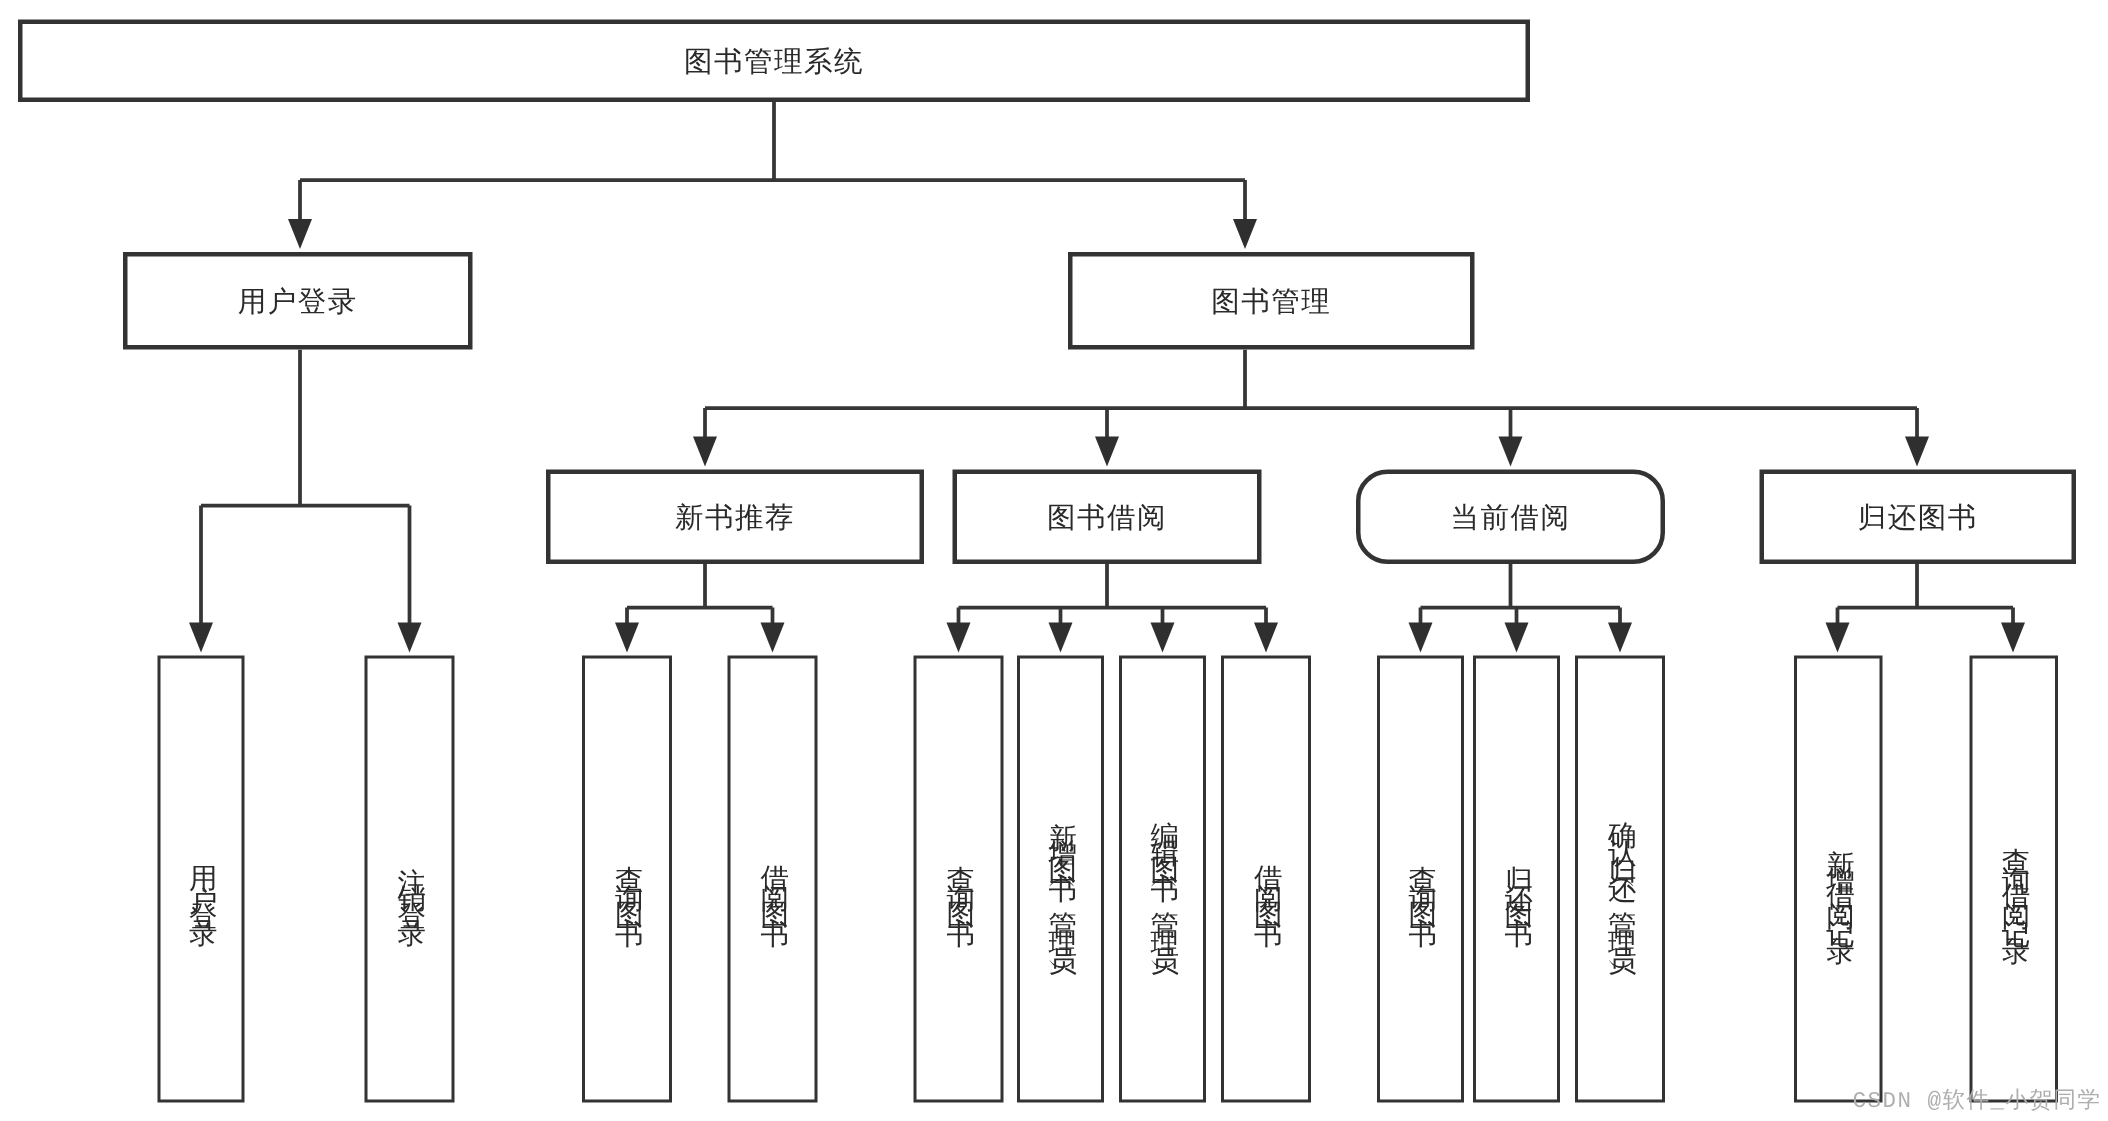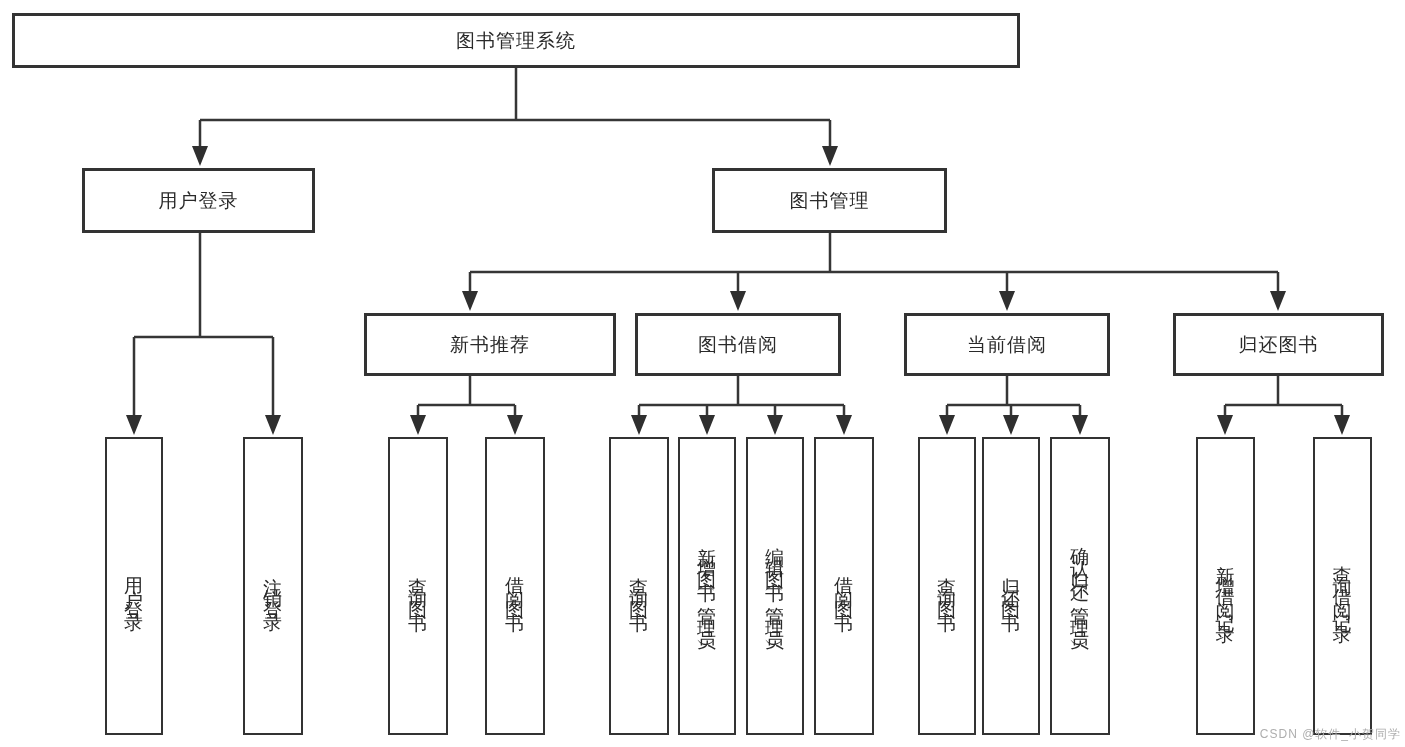--- a/index.html
+++ b/index.html
@@ -1,21 +1,21 @@
 <!DOCTYPE html>
 <html><head>
 <meta charset="utf-8">
 <style>
   html, body { margin: 0; padding: 0; background: #ffffff; }
   .stage {
     position: relative;
     width: 1405px;
     height: 747px;
     background: #ffffff;
-    font-family: Liberation Sans, sans-serif;
+    font-family: Liberation Mono, monospace;
     color: #2a2a2a;
     overflow: hidden;
   }
   svg.wires {
     position: absolute;
     left: 0; top: 0;
     width: 1405px; height: 747px;
   }
   .box {
     position: absolute;
@@ -45,21 +45,21 @@
     text-orientation: mixed;
     font-size: 19px;
     letter-spacing: 12px;
     line-height: 1;
     white-space: nowrap;
   }
   .watermark {
     position: absolute;
     right: 4px;
     bottom: 4px;
-    font-size: 12px;
+    font-size: 15px;
     color: #aeaeae;
     letter-spacing: 1px;
     background: transparent;
   }
 </style>
 </head>
 <body>
 
 <div class="stage">
 
@@ -103,31 +103,31 @@
     </g>
   </svg>
 
   <div class="box" style="left:12px; top:13px; width:1008px; height:55px;">
     <span>图书管理系统</span>
   </div>
 
   <div class="box" style="left:82px; top:168px; width:233px; height:65px;">
     <span>用户登录</span>
   </div>
-  <div class="box" style="left:712px; top:168px; width:235px; height:65px;">
+  <div class="box" style="left:712px; top:168px; width:271px; height:65px;">
     <span>图书管理</span>
   </div>
 
   <div class="box" style="left:364px; top:313px; width:252px; height:63px;">
     <span>新书推荐</span>
   </div>
   <div class="box" style="left:635px; top:313px; width:206px; height:63px;">
     <span>图书借阅</span>
   </div>
-  <div class="box" style="left:904px; top:313px; width:206px; height:63px;">
+  <div class="box" style="left:904px; top:313px; width:206px; height:63px;border-radius:21px;">
     <span>当前借阅</span>
   </div>
   <div class="box" style="left:1173px; top:313px; width:211px; height:63px;">
     <span>归还图书</span>
   </div>
 
   <div class="vbox" style="left:105px; width:58px;">
     <span class="vtext">用户登录</span>
   </div>
   <div class="vbox" style="left:243px; width:60px;">

